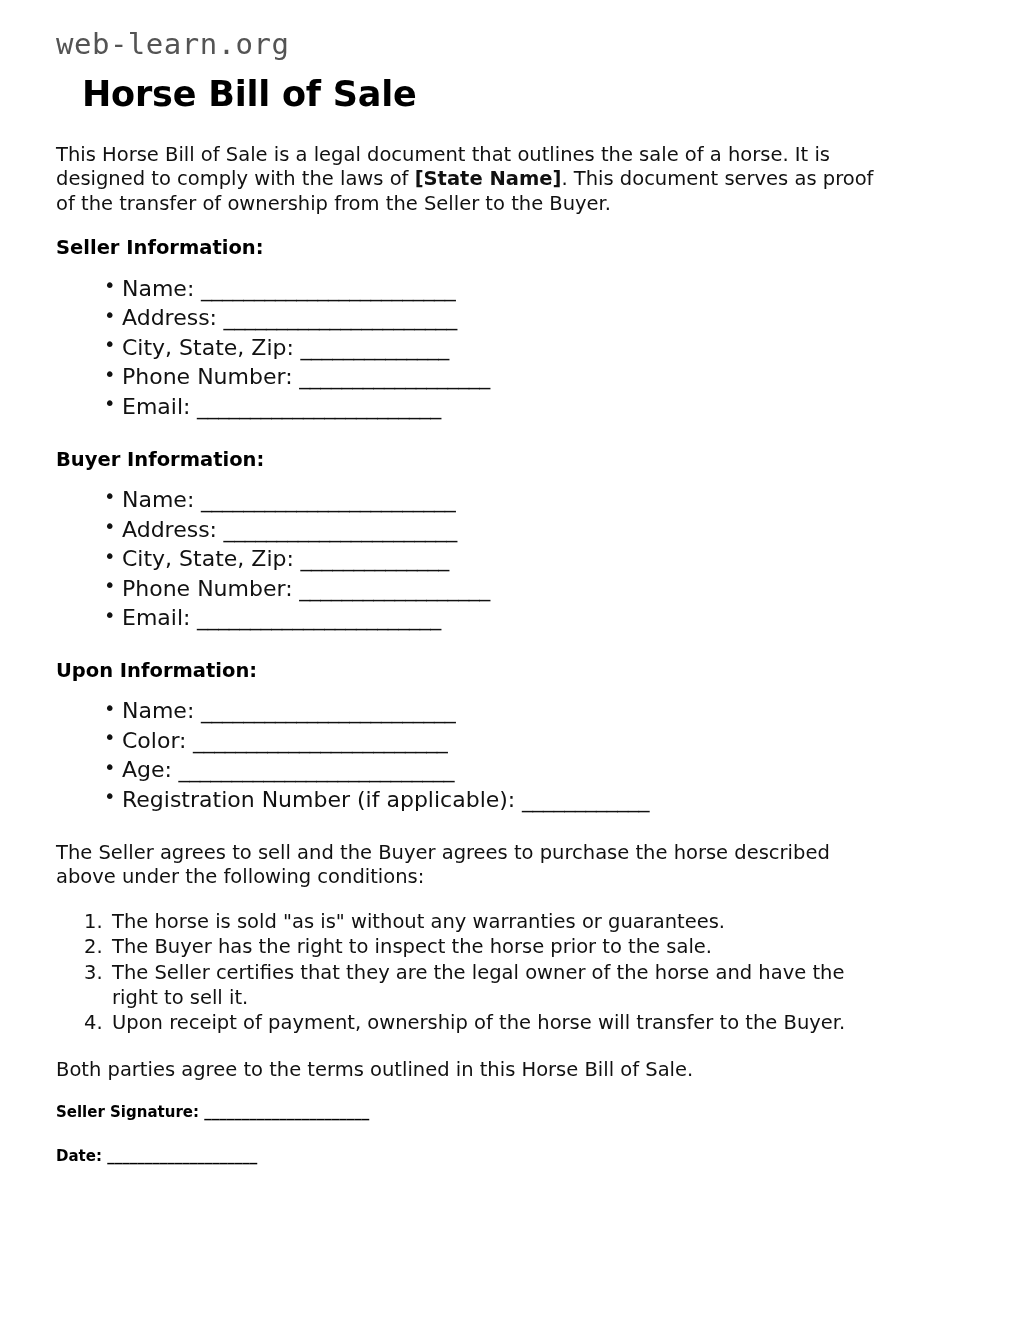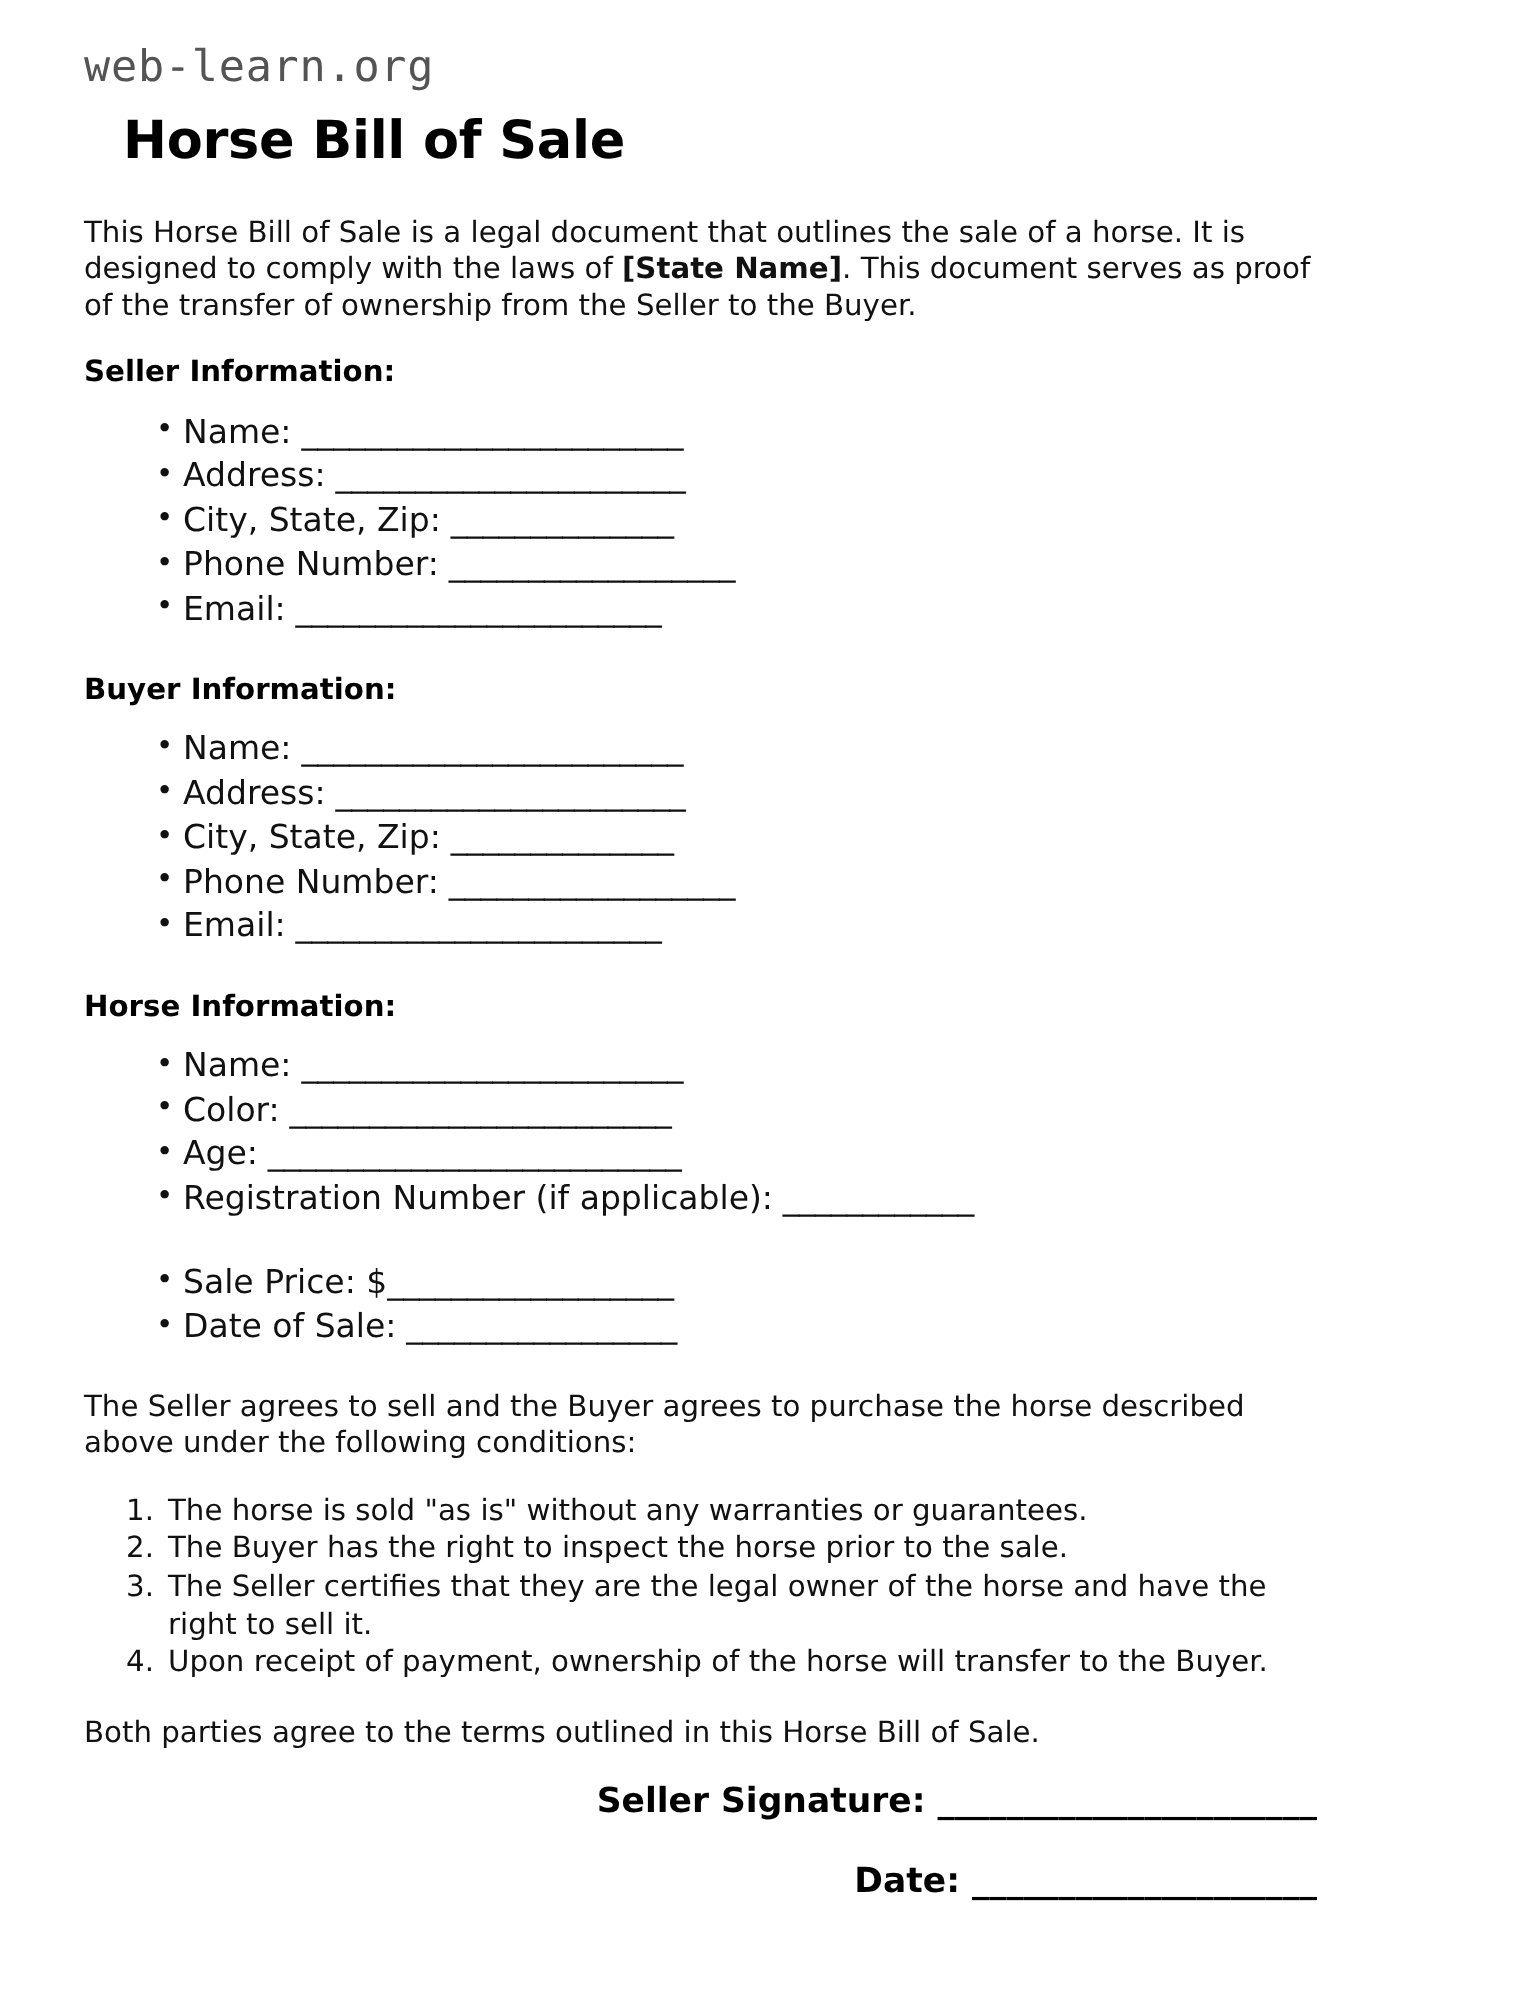--- a/index.html
+++ b/index.html
@@ -111,27 +111,26 @@
     content: counter(term) ".";
     position: absolute;
     left: 0;
     top: 0;
     font-size: 19.5px;
     line-height: 1.265;
   }
 
   
   .sig-line {
-    font-size: 23px;
+    font-size: 15px;
     font-weight: bold;
     line-height: 1.2;
     margin: 5px 0 26px 0;
     white-space: nowrap;
     color: #000000;
-    text-align: right;
   }
   .sig-line.first { margin-top: 2px; }
 </style>
 </head>
 <body>
 
 <div class="page">
   <div class="content">
 
     <div class="logo">web-learn.org</div>
@@ -150,32 +149,28 @@
 
     <h2 class="section-heading">Buyer Information:</h2>
     <ul class="field-list">
       <li><span>Name:</span><span class="blank"> ________________________</span></li>
       <li><span>Address:</span><span class="blank"> ______________________</span></li>
       <li><span>City, State, Zip:</span><span class="blank"> ______________</span></li>
       <li><span>Phone Number:</span><span class="blank"> __________________</span></li>
       <li><span>Email:</span><span class="blank"> _______________________</span></li>
     </ul>
 
-    <h2 class="section-heading">Horse Information:</h2>
+    <h2 class="section-heading">Upon Information:</h2>
     <ul class="field-list">
       <li><span>Name:</span><span class="blank"> ________________________</span></li>
       <li><span>Color:</span><span class="blank"> ________________________</span></li>
       <li><span>Age:</span><span class="blank"> __________________________</span></li>
       <li><span>Registration Number (if applicable):</span><span class="blank"> ____________</span></li>
     </ul>
 
-    <ul class="field-list">
-      <li><span>Sale Price: $</span><span class="blank">__________________</span></li>
-      <li><span>Date of Sale:</span><span class="blank"> _________________</span></li>
-    </ul>
 
     <p class="body-text">The Seller agrees to sell and the Buyer agrees to purchase the horse described above under the following conditions:</p>
 
     <ol class="terms-list">
       <li>The horse is sold "as is" without any warranties or guarantees.</li>
       <li>The Buyer has the right to inspect the horse prior to the sale.</li>
       <li>The Seller certifies that they are the legal owner of the horse and have the right to sell it.</li>
       <li>Upon receipt of payment, ownership of the horse will transfer to the Buyer.</li>
     </ol>
 

